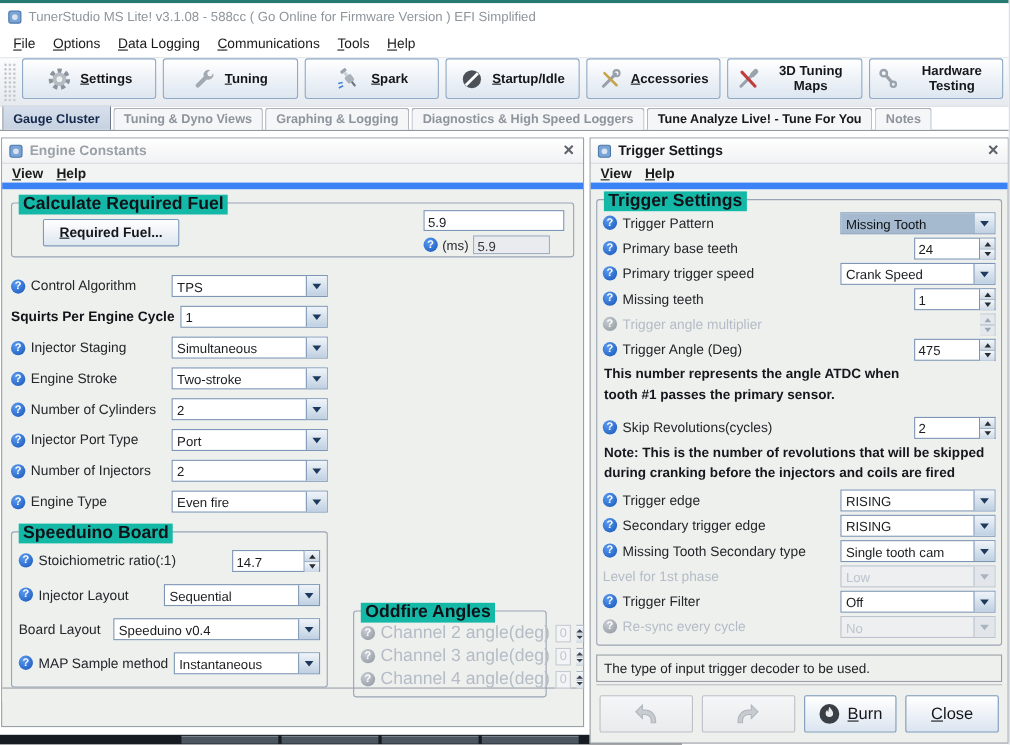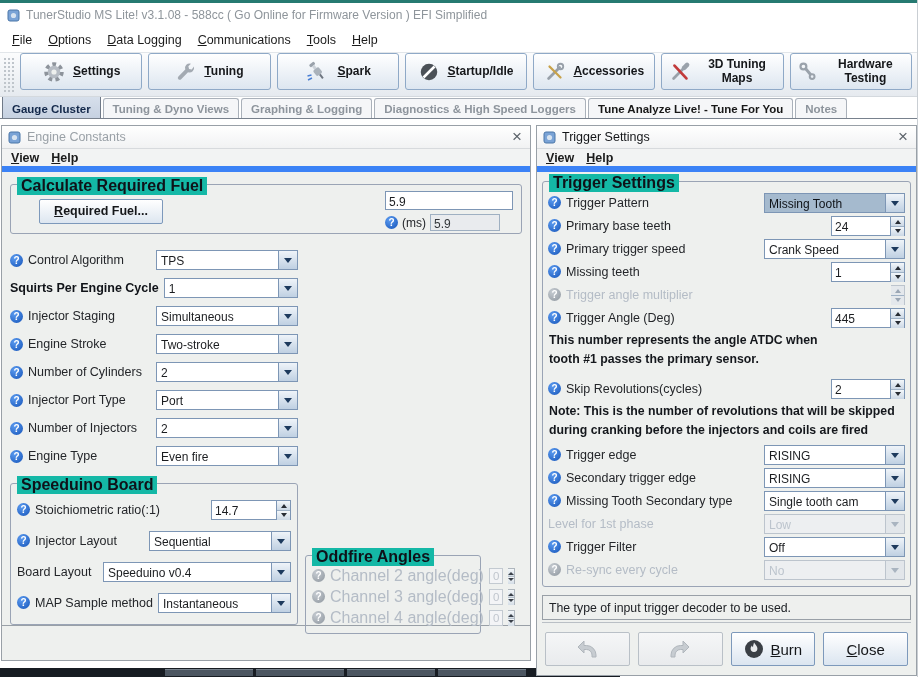--- a/index.html
+++ b/index.html
@@ -29,21 +29,21 @@
   .tabbar { height:22px; display:flex; align-items:flex-end; gap:2px; padding-left:2px; background:#ffffff;
     border-bottom:1px solid #78818d; }
   .tab { font-size:11.5px; font-weight:bold; color:#8d949c; padding:4px 9px 3px; background:#f5f6f8;
     border:1px solid #aab1ba; border-bottom:none; border-radius:3px 3px 0 0; white-space:nowrap; }
   .tab.selected { background:linear-gradient(#e3eaf3,#c6d1e1); color:#13284a; border-color:#6f7987; padding-top:22px; }
   .tab.dark { color:#181818; }
   
   .desktop { position:absolute; top:119px; left:0; right:0; bottom:0; background:#ffffff; }
   .window { position:absolute; background:#eef0ee; border:1px solid #99a0a7; }
   .win-titlebar { height:23px; display:flex; align-items:center; gap:6px; padding:0 8px 0 6px;
-    background:linear-gradient(#ffffff,#f1f2f3); border-bottom:1px solid #d7dadd; }
+    background:linear-gradient(#ffffff,#f1f2f3); border-bottom:1px solid #d7dadd;font-weight:bold; }
   .win-title { font-size:12.5px; white-space:nowrap; }
   .inactive { color:#9aa1a7; }
   .active { color:#141619; }
   .win-close { margin-left:auto; font-size:17px; line-height:14px; color:#5d646b; cursor:default; }
   .win-menubar { height:23px; display:flex; align-items:center; gap:12px; padding-left:9px;
     background:#f2f3f3; border-bottom:6px solid #3b82f6; }
   .win-menu-item { font-size:12.5px; font-weight:bold; color:#1b1b1b; }
   
   .group { border:1px solid #9aa4b5; border-radius:3px; position:relative; }
   .group-title { position:absolute; top:-8px; left:6px; background:#14b8a6; padding:0 4px;
@@ -96,21 +96,21 @@
   .rf-ms-field { width:70px; height:17px; border:1px solid #9fb0c2; background:#e9ebee; font-size:12px; padding:2px 3px 0; color:#33363a; }
   .erows { margin:12px 8px 0; width:288px; }
   .erow { height:28px; }
   .erow .combo { margin-left:auto; width:142px; }
   .sp-group { margin:13px 8px 0; width:288px; padding:10px 6px 6px; }
   .sp-row { height:31px; }
   .sp-row .combo { margin-left:auto; width:142px; }
   .sp-row .combo.wide { width:188px; }
   .sp-row .spin { margin-left:auto; }
   .sp-row .spin .field { width:66px; }
-  .odd-group { position:absolute; left:303px; top:383px; width:176px; padding:9px 6px 5px; }
+  .odd-group { position:absolute; left:319px; top:383px; width:176px; padding:9px 6px 5px; }
   .odd-row { height:21px; }
   .odd-row .label { font-size:16px; }
   .odd-field { margin-left:auto; width:62px; height:16px; border:1px solid #c3cad1; background:#f3f4f6;
     font-size:11.5px; color:#c0c6cd; padding:1px 3px 0; }
   .odd-spin { width:13px; height:16px; display:flex; flex-direction:column; border:1px solid #aeb6bd; border-left:none; }
   .odd-spin span { flex:1; background:linear-gradient(#f3f7fa,#d4dde6); display:flex; align-items:center; justify-content:center; }
   .odd-spin .up { border-bottom:1px solid #b4bfca; }
   .odd-spin .up::after { content:""; border:3px solid transparent; border-bottom:3px solid #3a414a; margin-bottom:1px; }
   .odd-spin .dn::after { content:""; border:3px solid transparent; border-top:3px solid #3a414a; margin-top:1px; }
   .ec-status { margin-top:auto; height:22px; border-top:1px solid #99a0a7; background:#eef0ee; }
@@ -466,21 +466,21 @@
                 <span class="btns">
                   <span class="up"></span>
                   <span class="dn"></span>
                 </span>
               </span>
           </div>
           <div class="row trow">
             <span class="qicon"></span>
             <span class="label">Trigger Angle (Deg)</span>
             <span class="spin">
-                <span class="field">445</span>
+                <span class="field">475</span>
                 <span class="btns">
                   <span class="up"></span>
                   <span class="dn"></span>
                 </span>
               </span>
           </div>
 
           <div class="tnote" style="width:295px;">This number represents the angle ATDC when tooth #1 passes the primary sensor.</div>
 
           <div class="row trow" style="margin-top:8px;">

